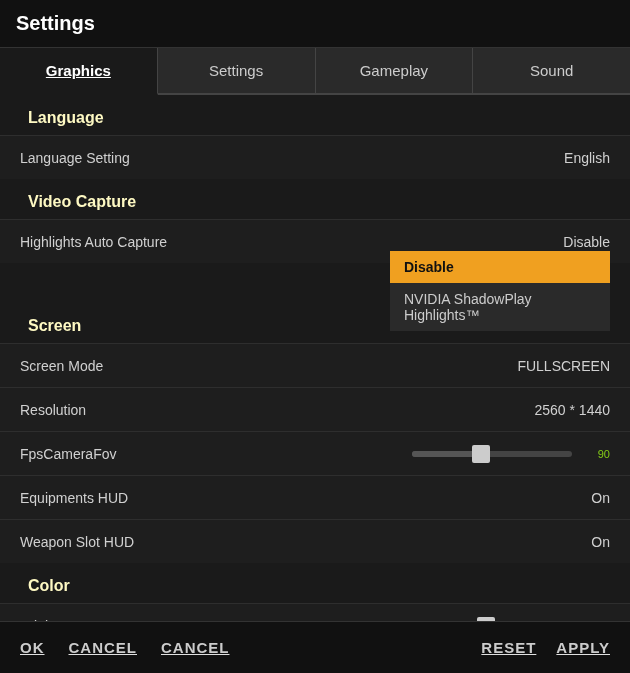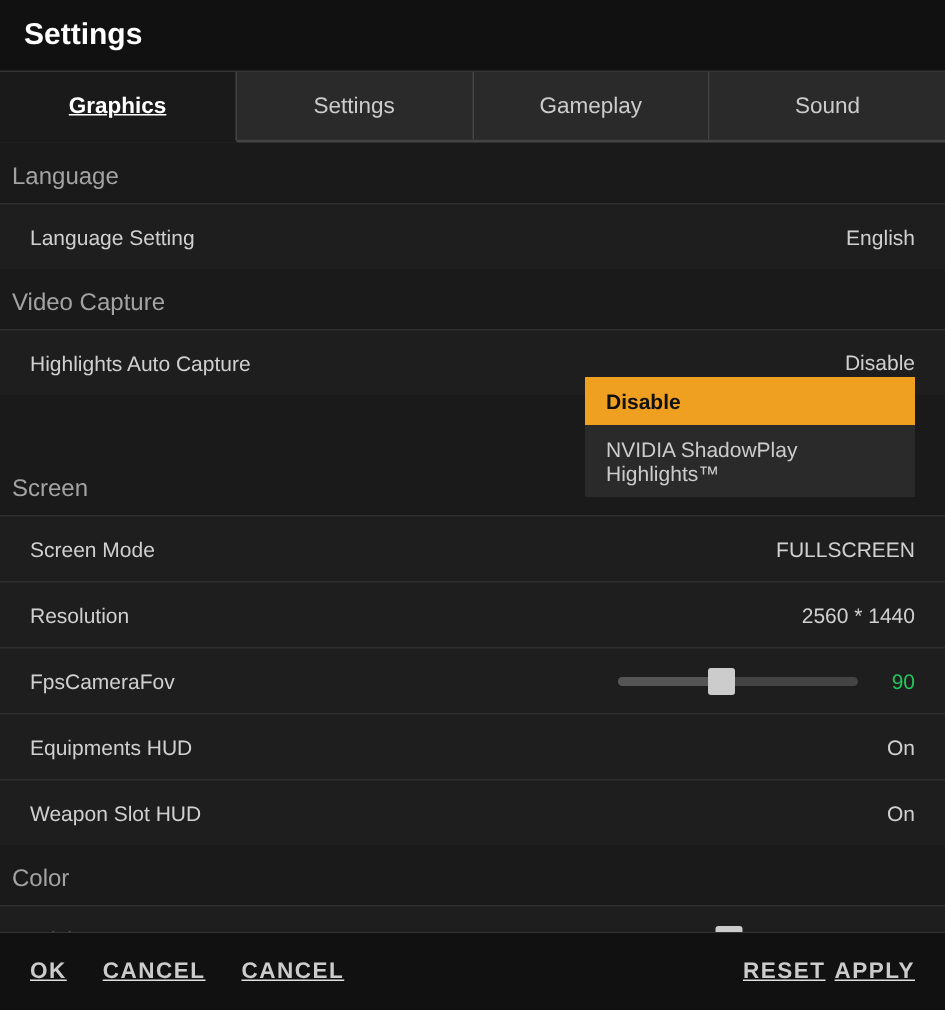--- a/index.html
+++ b/index.html
@@ -48,24 +48,24 @@
       padding: 0;
       height: 565px;
       overflow-y: auto;
       overflow-x: hidden;
       position: relative;
     }
     .content::-webkit-scrollbar { width: 8px; }
     .content::-webkit-scrollbar-track { background: #222; }
     .content::-webkit-scrollbar-thumb { background: #555; }
     .section-header {
-      color: #a3a3a3;
+      color: #fef9c3;
       font-size: 16px;
-      font-weight: normal;
-      padding: 14px 20px 8px 8px;
+      font-weight: bold;
+      padding: 14px 20px 8px 28px;
     }
     .setting-row {
       display: flex;
       align-items: center;
       justify-content: space-between;
       padding: 12px 20px;
       border-top: 1px solid #2e2e2e;
       background: #1e1e1e;
       min-height: 44px;
       position: relative;
@@ -99,22 +99,22 @@
       width: 18px;
       height: 18px;
       background: #ccc;
       border-radius: 2px;
       position: absolute;
       top: 50%;
       transform: translateY(-50%);
       cursor: pointer;
     }
     .slider-number {
-      font-size: 14px;
-      color: #22c55e;
+      font-size: 11px;
+      color: #84cc16;
       min-width: 28px;
       text-align: right;
     }
     .dropdown-container {
       position: relative;
     }
     .dropdown-open {
       position: absolute;
       right: 0;
       top: 100%;
@@ -145,21 +145,21 @@
       height: 52px;
       background: #111;
       display: flex;
       align-items: center;
       justify-content: space-between;
       padding: 0 20px;
       border-top: 1px solid #333;
       text-decoration: underline;
     }
     .bottom-left { display: flex; gap: 24px; }
-    .bottom-right { display: flex; gap: 6px; }
+    .bottom-right { display: flex; gap: 20px; }
     .bottom-btn {
       font-size: 15px;
       font-weight: bold;
       color: #ccc;
       cursor: pointer;
       letter-spacing: 1px;
     }
   </style>
 </head>
 <body>

